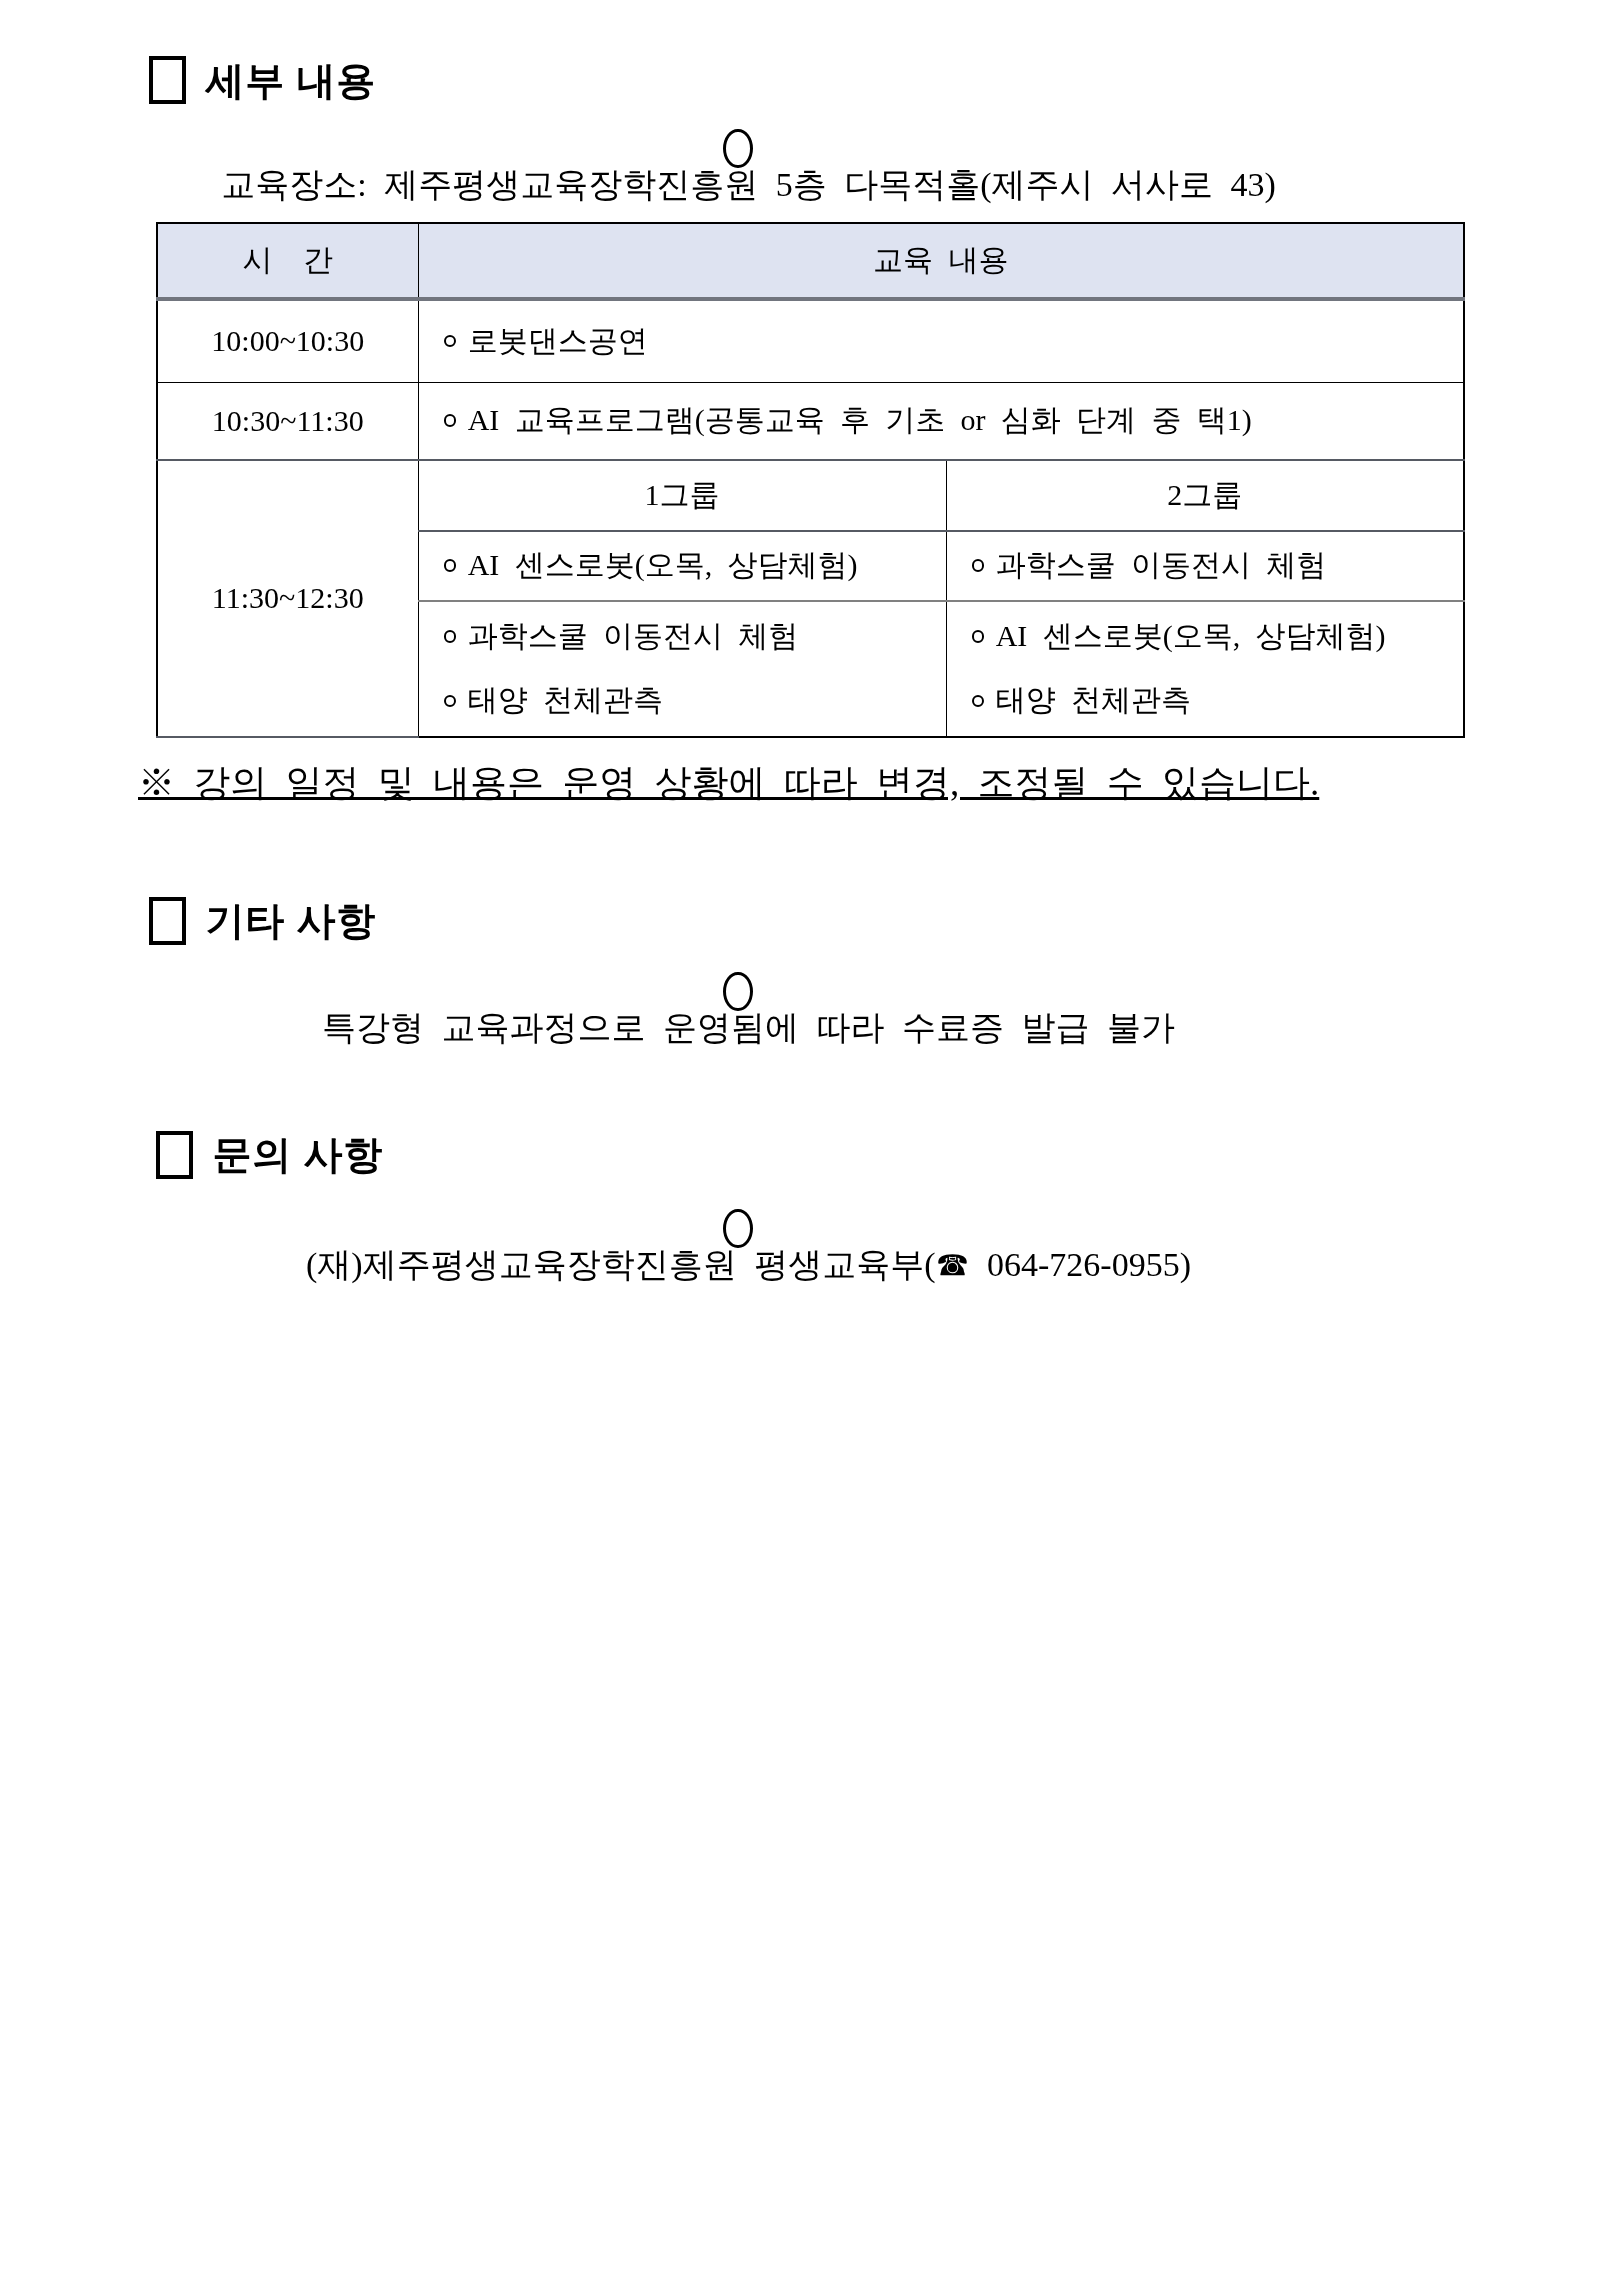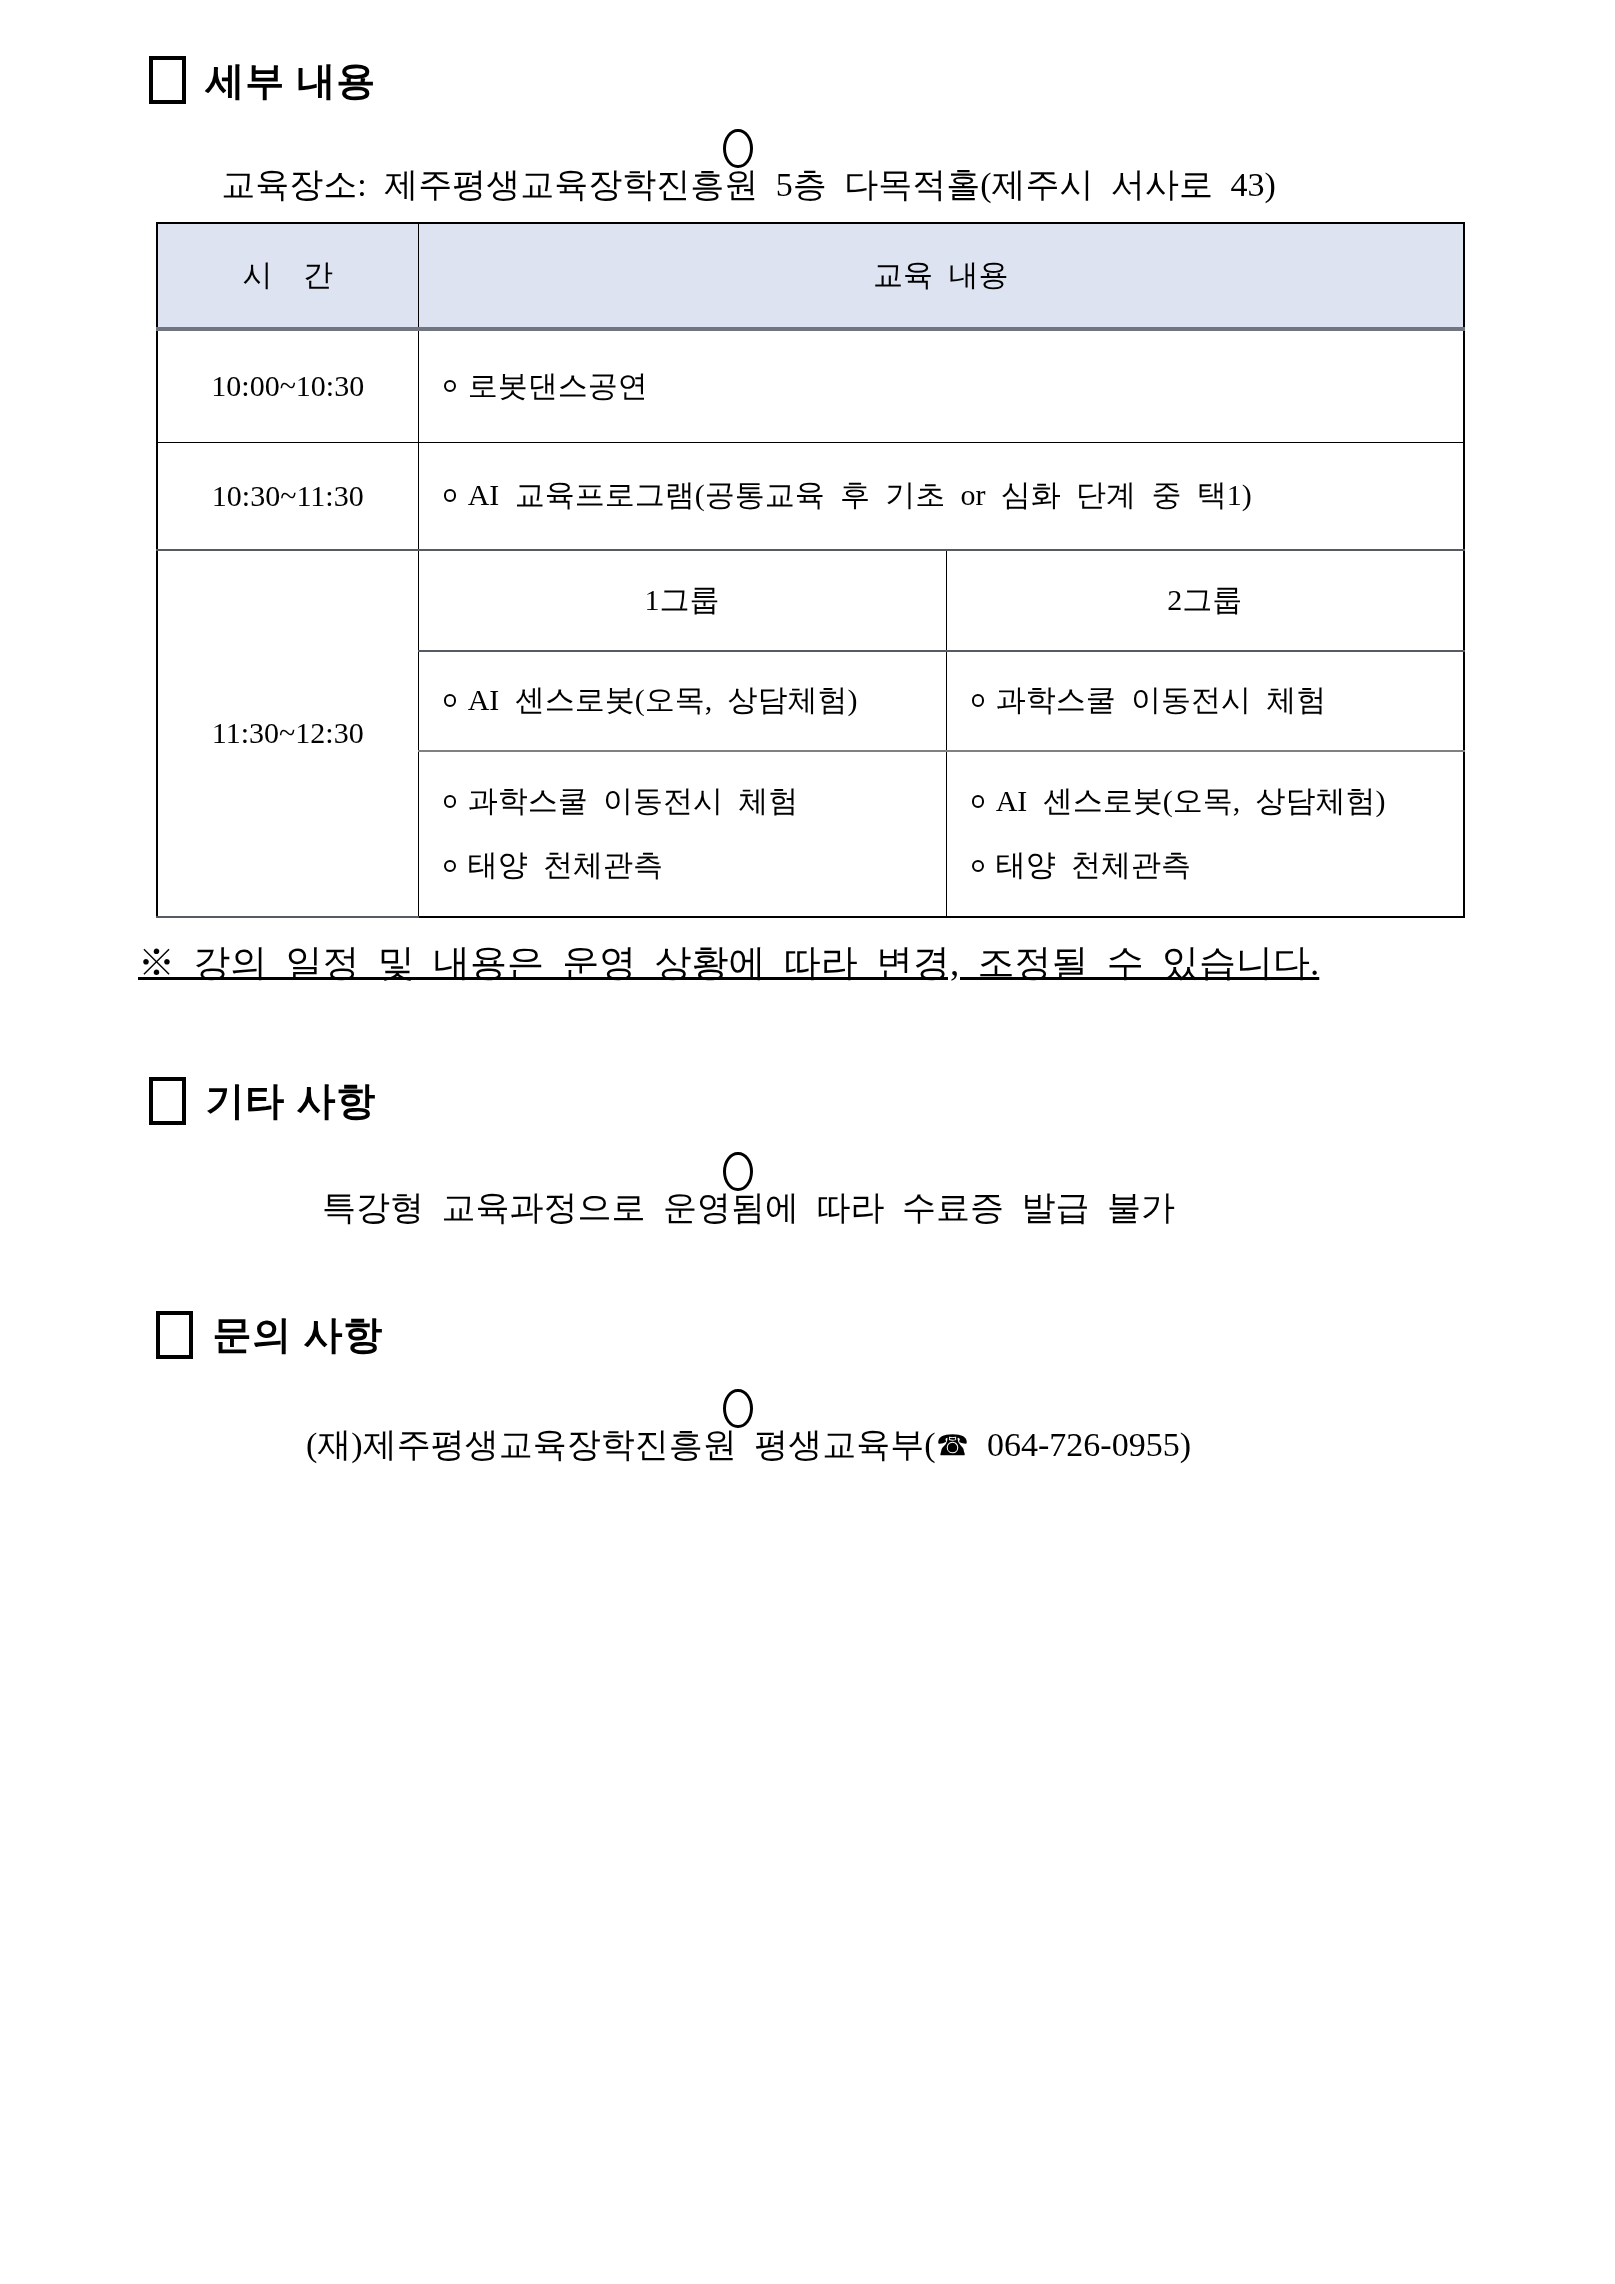--- a/index.html
+++ b/index.html
@@ -67,21 +67,21 @@
   .tbl-wrap { margin: 19.6px 0 0 156px; }
   table {
     border-collapse: collapse;
     table-layout: fixed;
     width: 1306px;
     font-size: 30px;
     word-spacing: 7.8px;
   }
   th, td {
     border: 1.3px solid #000;
-    padding: 15px;
+    padding: 0;
     vertical-align: middle;
   }
   table { border: 2px solid #000; border-bottom-width: 2.6px; }
   thead th {
     background: #dee3f1;
     border-bottom: 4.6px solid #71757e;
     font-weight: normal;
     height: 73px;
     text-align: center;
     white-space: pre;

